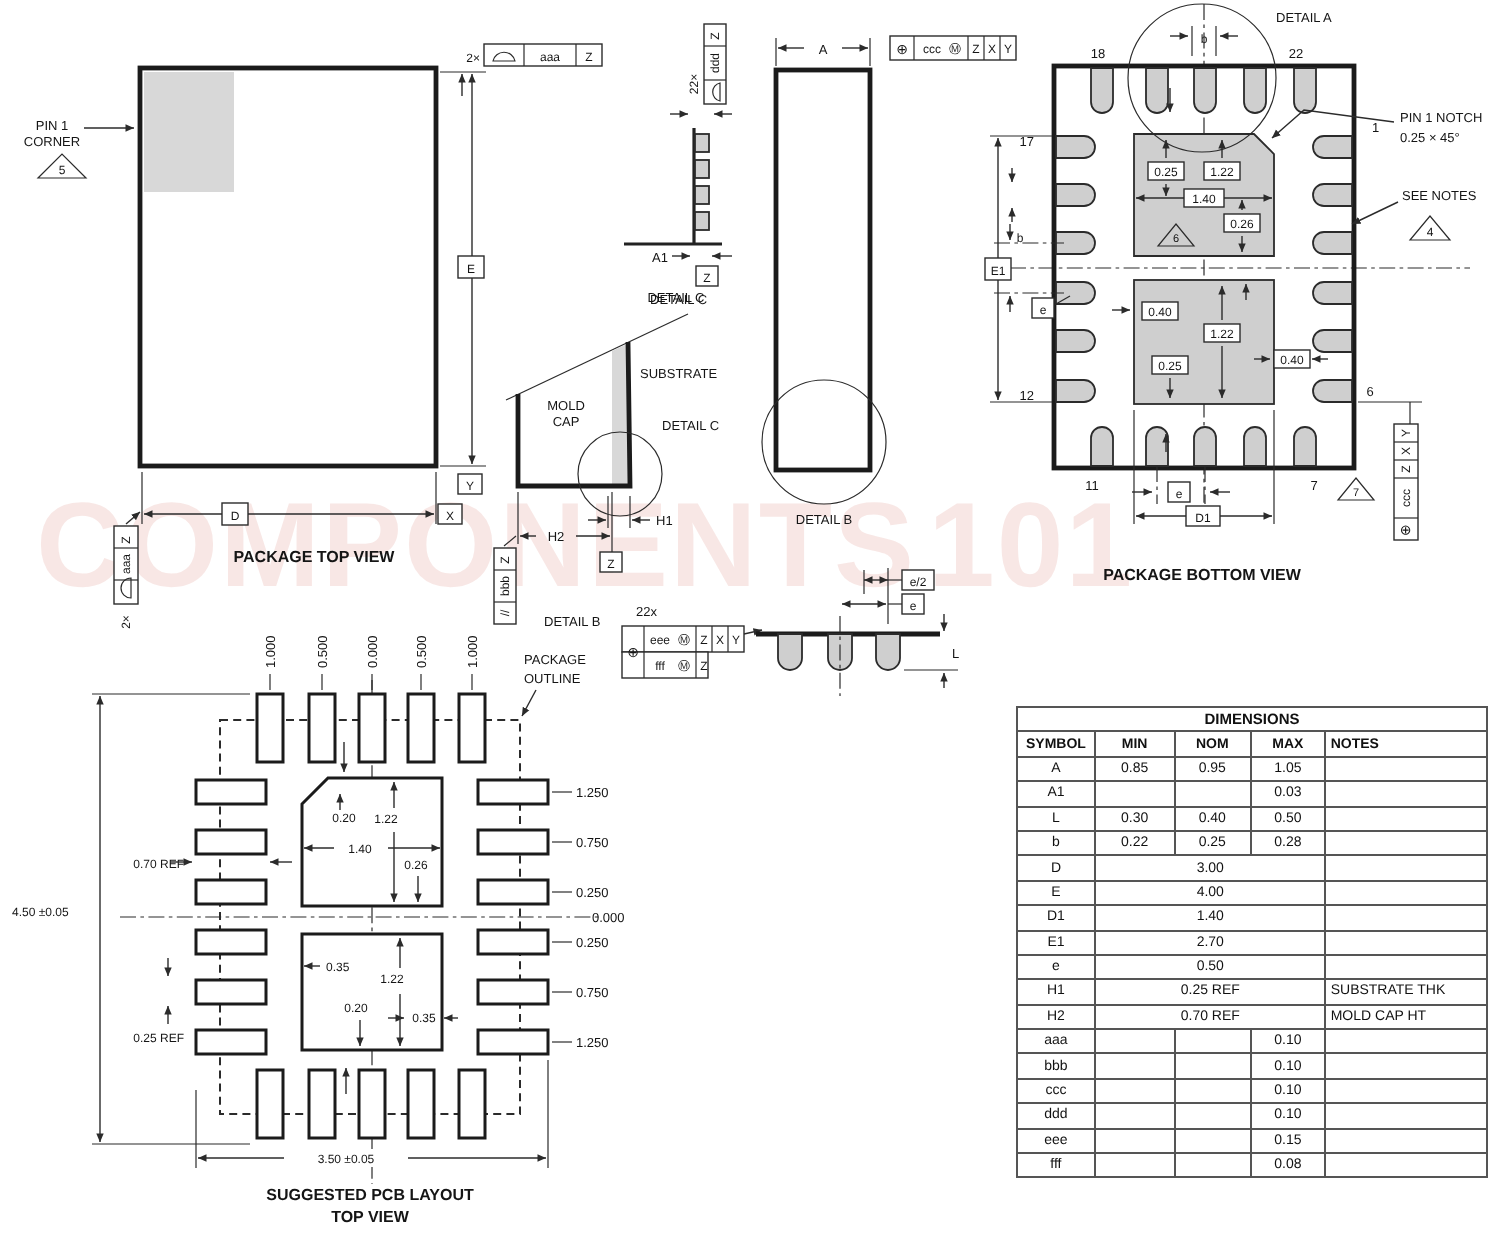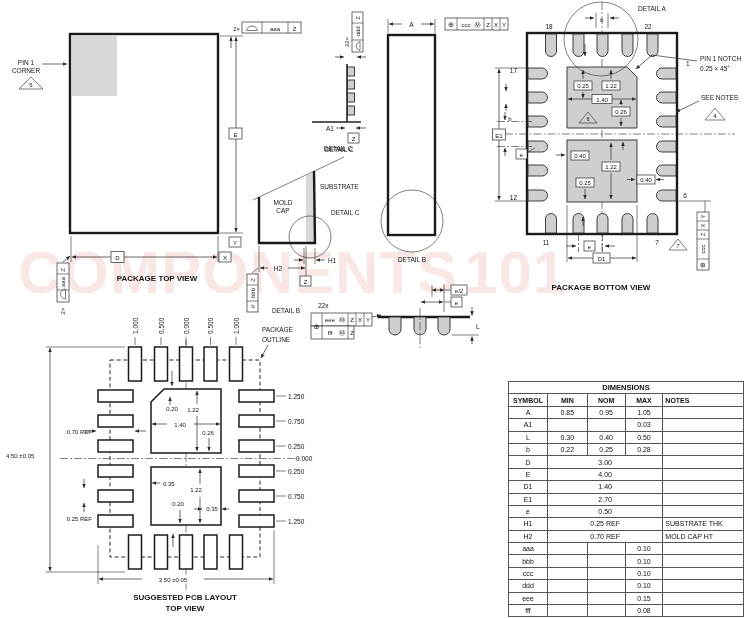--- a/index.html
+++ b/index.html
@@ -18,21 +18,21 @@
   .thin{stroke:#2b2b2b;stroke-width:0.6;fill:none}
   .dim{stroke:#2b2b2b;stroke-width:0.7;fill:none}
   .dash{stroke-dasharray:4 2.6}
   .dd{stroke:#2b2b2b;stroke-width:0.6;fill:none;stroke-dasharray:8 2.2 1.8 2.2}
   .box{fill:#fff;stroke:#2b2b2b;stroke-width:0.7}
   .pad{fill:#cfcfcf;stroke:#2b2b2b;stroke-width:0.9}
   .padw{fill:#fff;stroke:#1b1b1b;stroke-width:1.5}
   .gray{fill:#d8d8d8}
   .wbg{fill:#fff}
   
-  #dims{position:absolute;left:508px;top:353px;width:236px;z-index:2;margin-top:28px;}
+  #dims{position:absolute;left:508px;top:353px;width:236px;z-index:2;}
   #dims table{border-collapse:collapse;width:236px;font-size:7px;color:#111;
               border:1.4px solid #444;}
   #dims td,#dims th{border:1px solid #555;height:11.4px;padding:0 2px;text-align:center;
                     font-weight:normal;line-height:1;}
   #dims .ttl{font-weight:bold;font-size:7.5px;}
   #dims th{font-weight:bold;}
   #dims td.notes{text-align:left;}
 </style>
 </head>
 <body>

